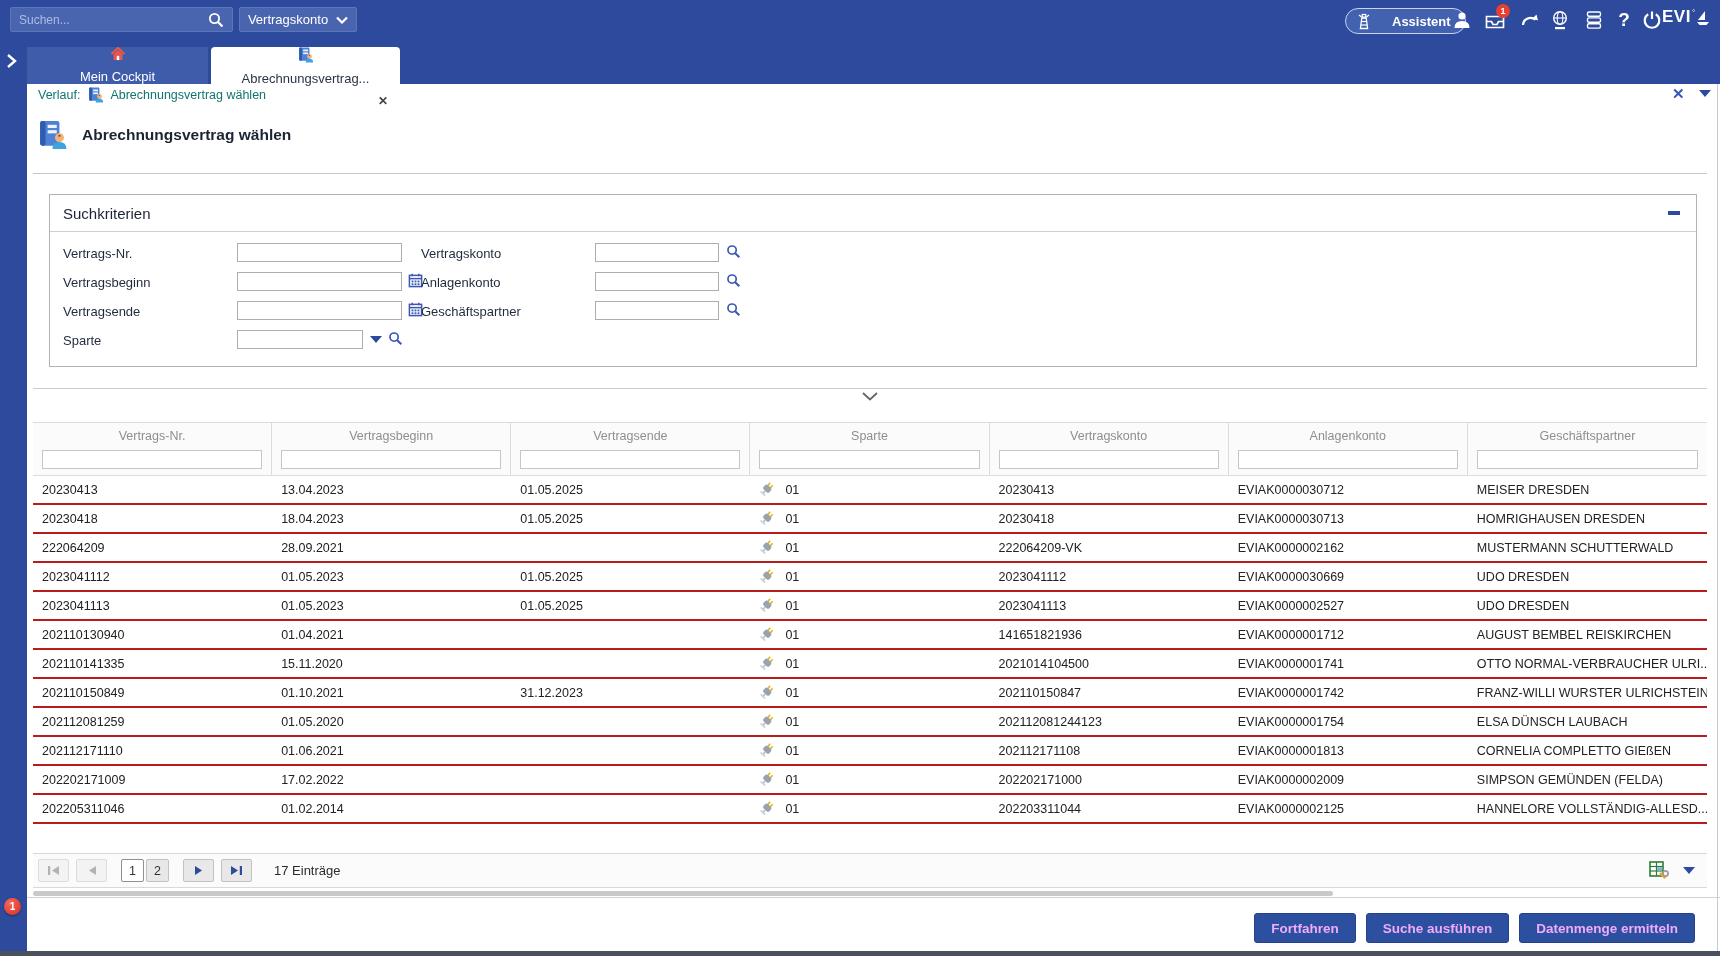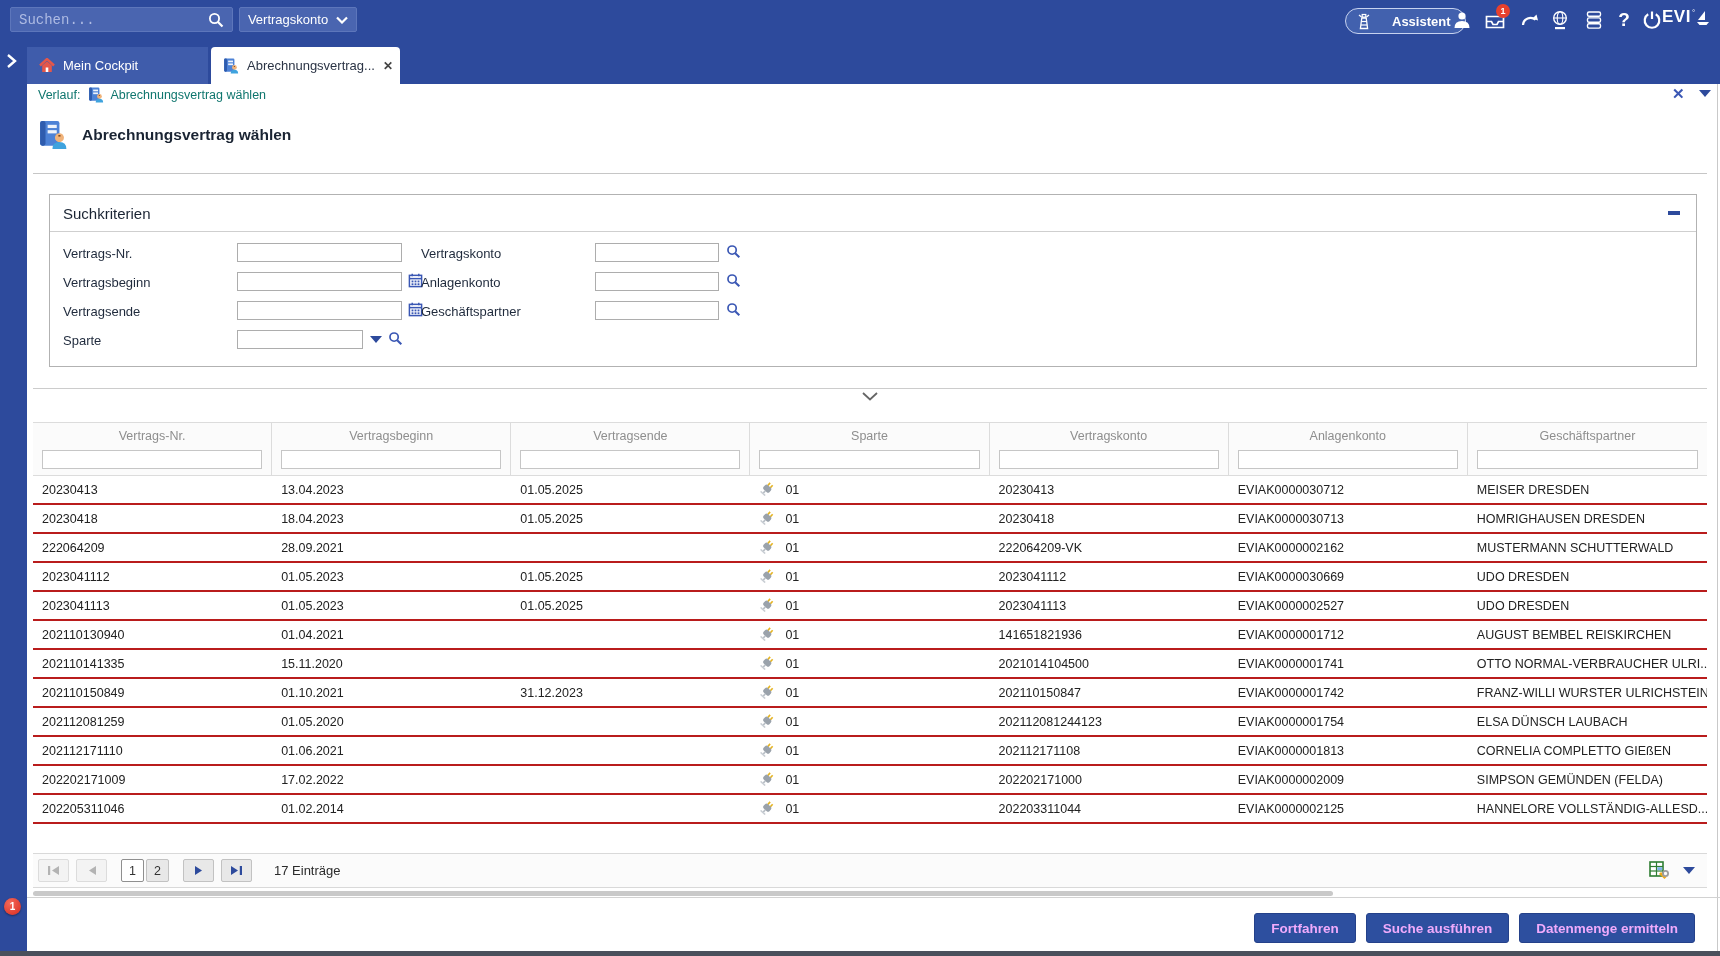--- a/index.html
+++ b/index.html
@@ -11,21 +11,21 @@
   }
   
   .topbar { position:absolute; left:0; top:0; width:1720px; height:38px; background:#2d4a9c; }
   .searchbox {
     position:absolute; left:10px; top:7px; width:223px; height:25px;
     background:#4a65b0; border:1px solid #5d76bb; border-radius:2px;
     display:flex; align-items:center; padding:0 8px;
   }
   .searchbox input {
     flex:1; background:transparent; border:none; outline:none;
-    color:#5eead4; font-size:14px; font-family:Liberation Mono, monospace;
+    color:#5eead4; font-size:12px; font-family:Liberation Sans, sans-serif;
   }
   .searchbox input::placeholder { color:#aebbe3; }
   .suchbereiche {
     position:absolute; left:239px; top:7px; width:118px; height:25px;
     background:#4a65b0; border:1px solid #5d76bb; border-radius:2px;
     display:flex; align-items:center; justify-content:center; gap:8px;
     color:#ffffff; font-size:13px; cursor:pointer;
   }
   .assistent {
     position:absolute; left:1345px; top:8px; height:26px; padding:0 14px 0 10px;
@@ -40,21 +40,21 @@
     display:flex; align-items:center; justify-content:center; padding:0 3px;
   }
   .evi-logo { position:absolute; left:1662px; top:7px; display:flex; align-items:flex-start; gap:1px; color:#fff; cursor:default; }
   .evi-logo .evi-text { font-size:17px; font-weight:bold; letter-spacing:.5px; }
   .evi-logo .evi-deg { font-size:8px; margin-top:1px; }
   
   .tabbar { position:absolute; left:0; top:38px; width:1720px; height:46px; background:#2d4a9c; }
   .tab-expand { position:absolute; left:5px; top:16px; color:#fff; cursor:pointer; }
   .tab {
     position:absolute; top:9px; height:37px; display:flex; align-items:center; gap:8px;
-    font-size:13px; padding:0 12px; cursor:pointer;
+    font-size:13px; padding:0 12px; cursor:pointer;flex-direction:column;
   }
   .tab.inactive { left:27px; width:181px; background:#3f5cab; color:#ffffff; }
   .tab.active {
     left:211px; width:189px; background:#ffffff; color:#2b3445;
     border-radius:4px 4px 0 0;
   }
   .tab .close-x { margin-left:auto; color:#444; font-size:12px; font-weight:bold; cursor:pointer; }
   
   .left-strip { position:absolute; left:0; top:84px; width:27px; height:867px; background:#2d4a9c; }
   .bottom-strip { position:absolute; left:0; top:951px; width:1720px; height:5px; background:#4a505c; }

